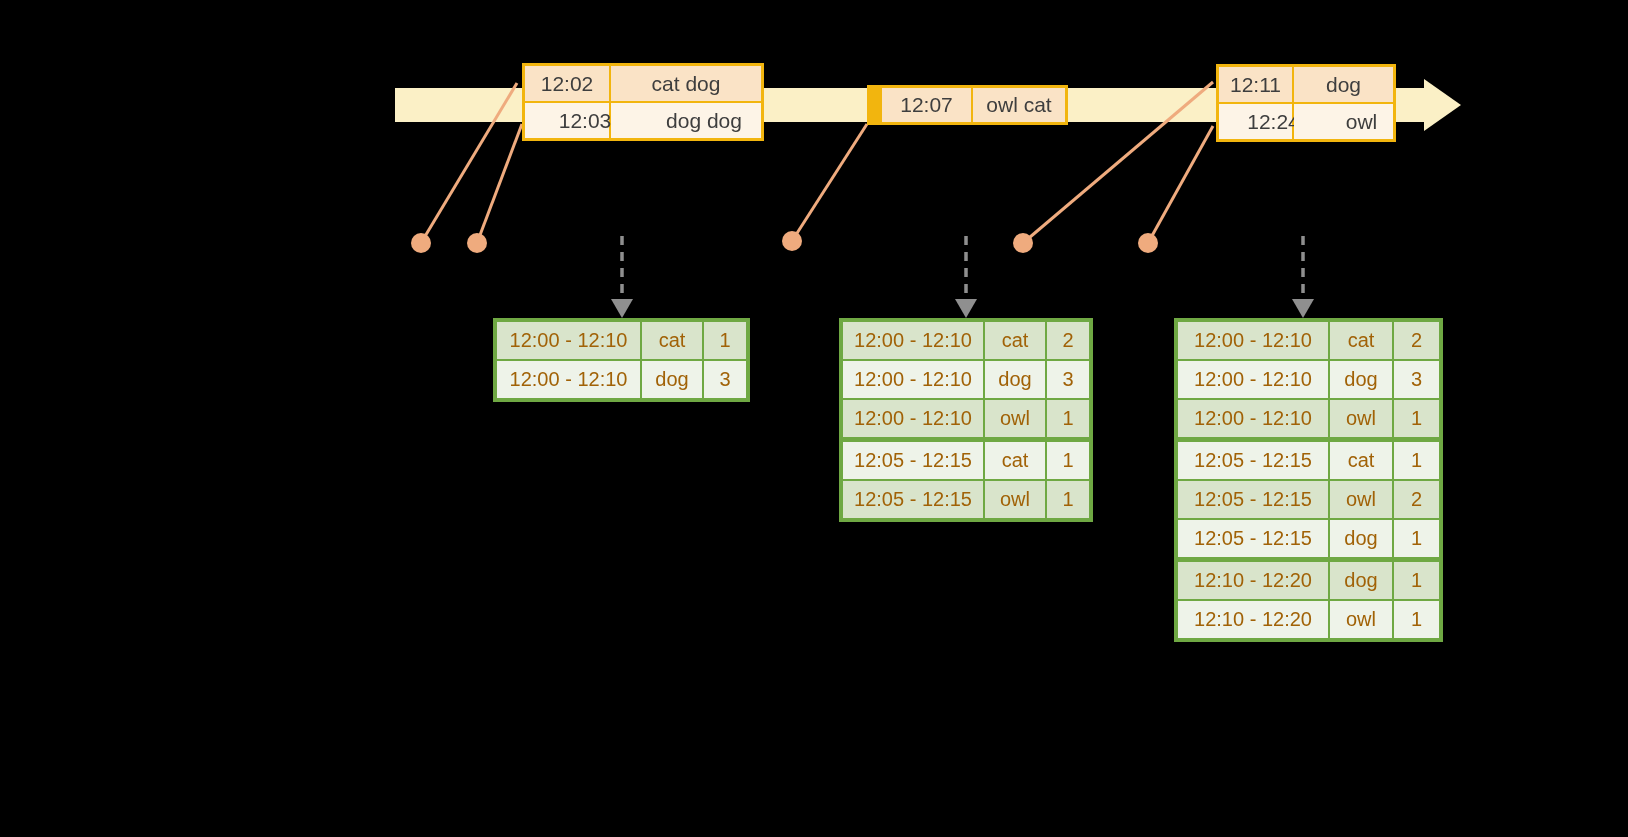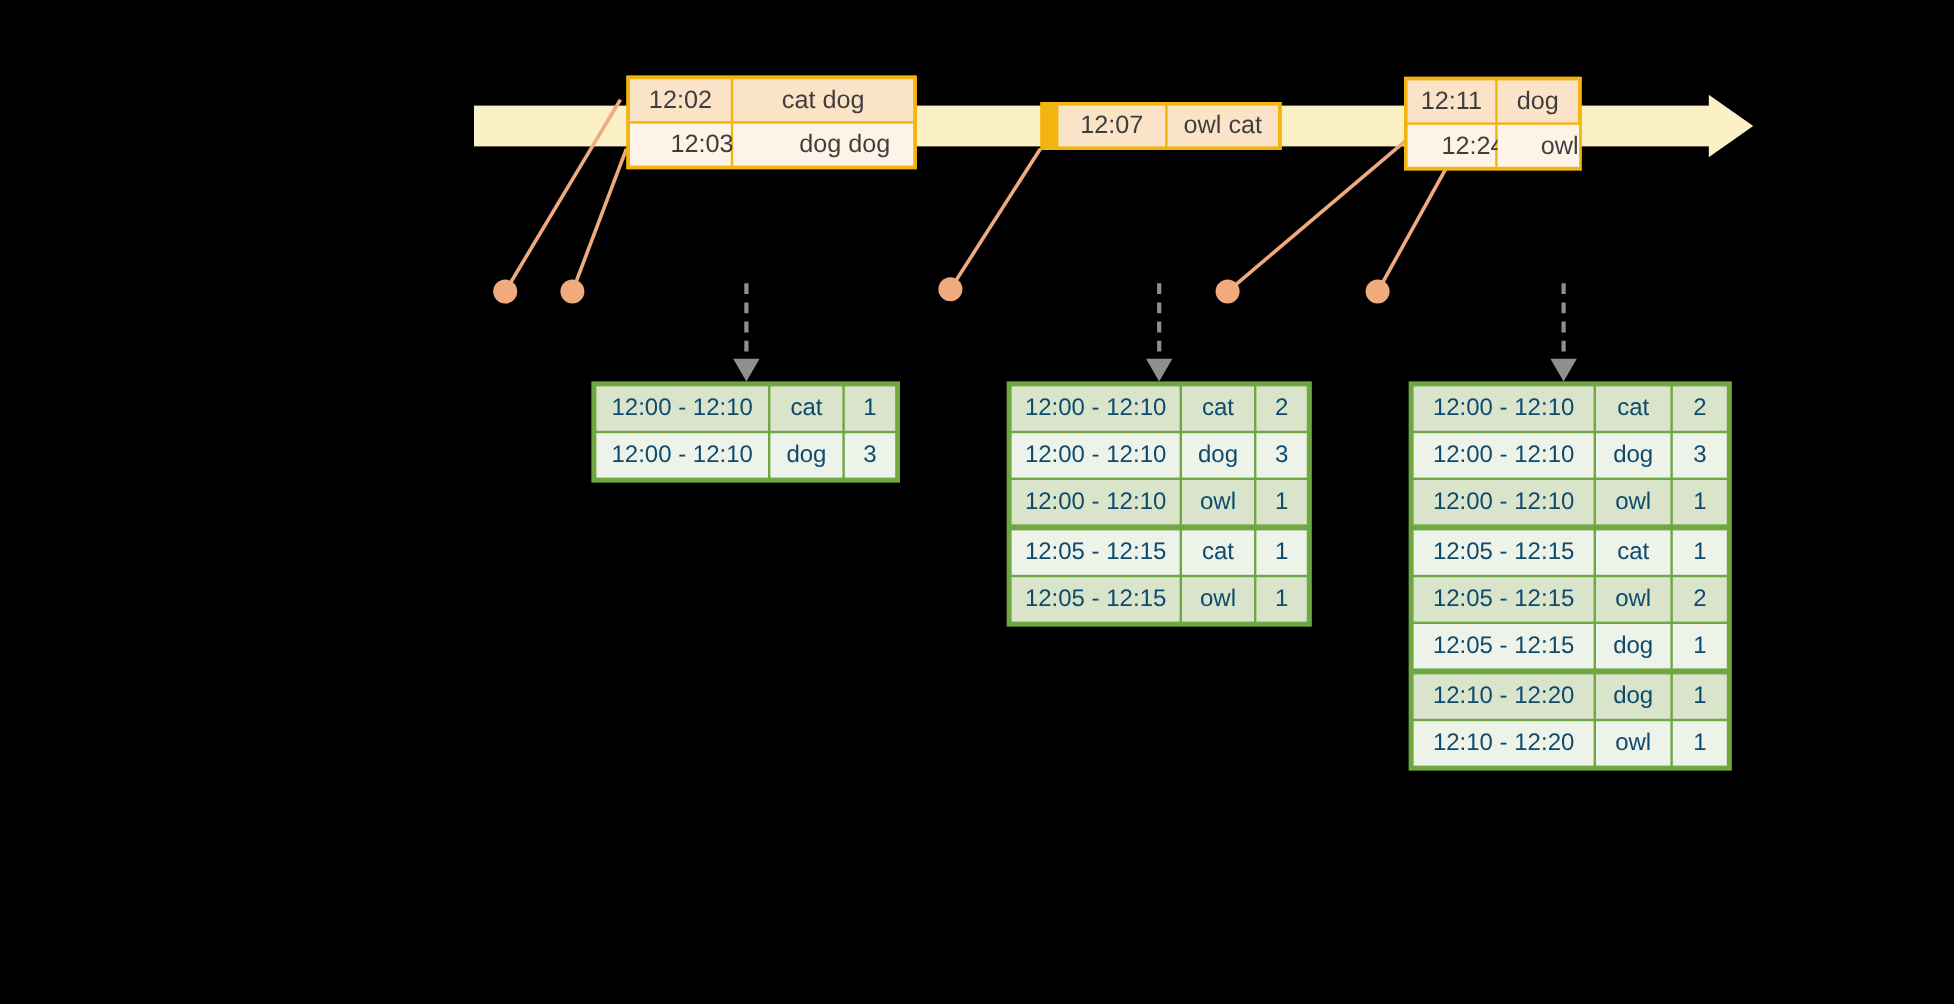--- a/index.html
+++ b/index.html
@@ -50,38 +50,38 @@
   .etable .tcell {
     display: flex; align-items: center; justify-content: center;
     font-size: 21px; color: #3e3e3e; white-space: nowrap;
   }
   .etable .trow.dark  .tcell { background: #fae3c6; }
   .etable .trow.light .tcell { background: #fdf4e7; padding-left: 36px; }
   .et-a { left: 522px; top: 63px;  width: 242px; height: 78px; }
   .et-a .trow { grid-template-columns: 84px 1fr; }
   .et-b { left: 867px; top: 85px;  width: 201px; height: 40px; padding-left: 12px; }
   .et-b .trow { grid-template-columns: 89px 1fr; }
-  .et-c { left: 1170px; top: 64px; width: 148px; height: 78px; }
+  .et-c { left: 1216px; top: 64px; width: 180px; height: 78px; }
   .et-c .trow { grid-template-columns: 73px 1fr; }
 
   
   .rtable {
     position: absolute;
     border: 4px solid #6fa843;
     background: #6fa843;
     display: flex;
     flex-direction: column;
     gap: 2px;
     box-sizing: border-box;
   }
   .rtable .trow { display: grid; gap: 2px; height: 37px; flex: 0 0 37px; }
   .rtable .trow.group-start { margin-top: 3px; }
   .rtable .tcell {
     display: flex; align-items: center; justify-content: center;
-    font-size: 20px; color: #0c4a6e; white-space: nowrap;
+    font-size: 20px; color: #a16207; white-space: nowrap;
   }
   .rtable .trow.dark  .tcell { background: #d9e4cb; }
   .rtable .trow.light .tcell { background: #eef3e9; }
   .rt-1 { left: 493px;  top: 318px; width: 257px; }
   .rt-1 .trow { grid-template-columns: 143px 60px 1fr; }
   .rt-2 { left: 839px;  top: 318px; width: 254px; }
   .rt-2 .trow { grid-template-columns: 140px 60px 1fr; }
   .rt-3 { left: 1174px; top: 318px; width: 269px; }
   .rt-3 .trow { grid-template-columns: 150px 62px 1fr; }
 </style>

